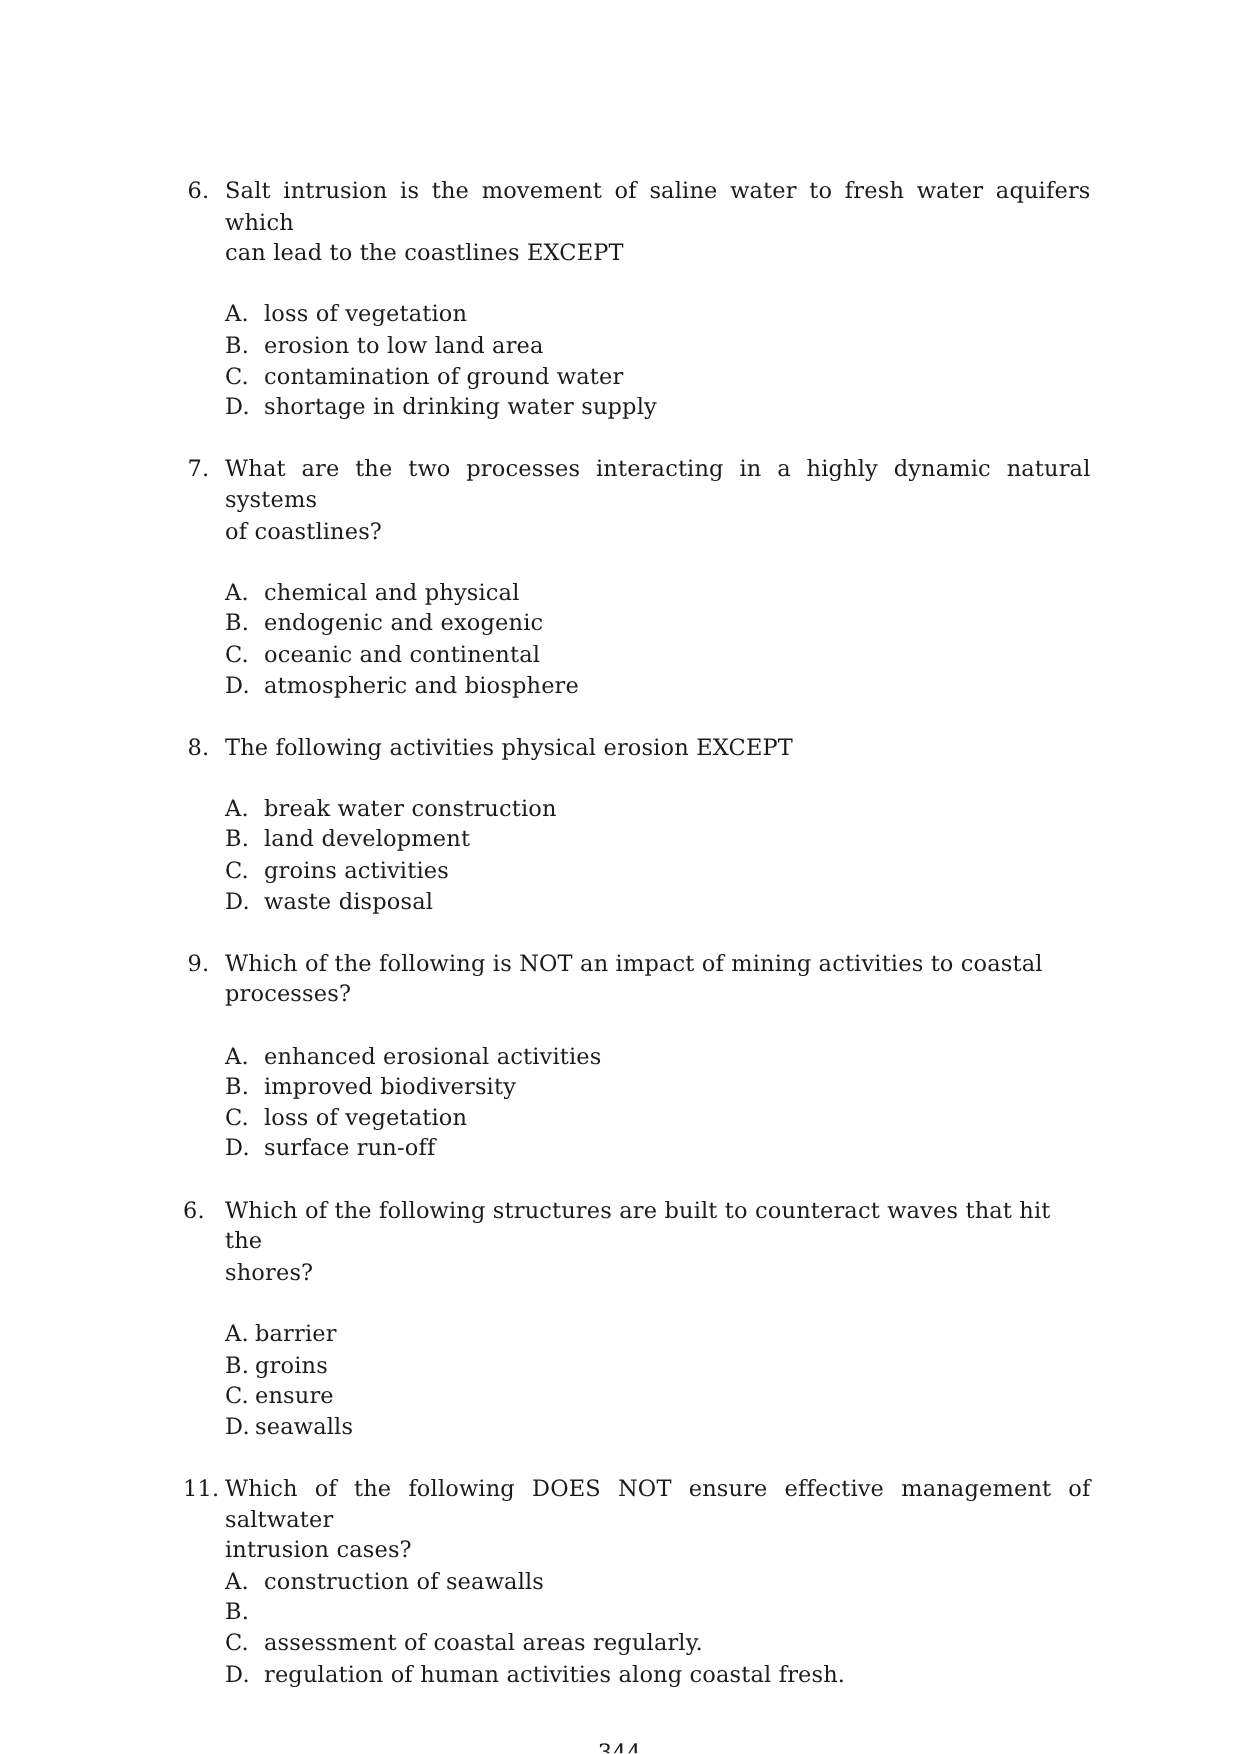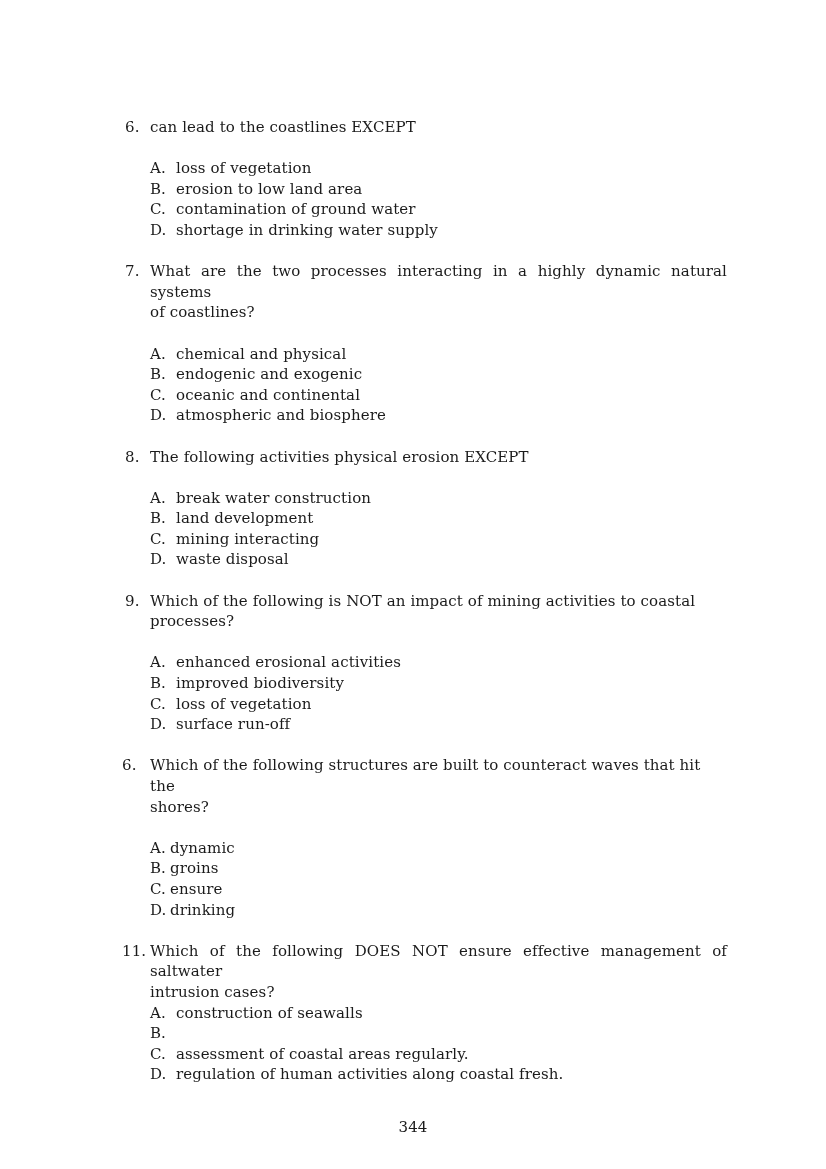--- a/index.html
+++ b/index.html
@@ -43,20 +43,21 @@
 </style>
 </head>
 <body>
 
 <div class="page">
   <div class="content">
 
     <section class="question single">
       <span class="q-num">6.</span>
       <div class="q-text">
+        <div class="q-line stretch">Salt intrusion is the movement of saline water to fresh water aquifers which</div>
         <div class="q-line">can lead to the coastlines EXCEPT</div>
       </div>
       <div class="options">
         <div class="option">
           <span class="opt-letter">A.</span>
           <span class="opt-text">loss of vegetation</span>
         </div>
         <div class="option">
           <span class="opt-letter">B.</span>
           <span class="opt-text">erosion to low land area</span>
@@ -107,21 +108,21 @@
         <div class="option">
           <span class="opt-letter">A.</span>
           <span class="opt-text">break water construction</span>
         </div>
         <div class="option">
           <span class="opt-letter">B.</span>
           <span class="opt-text">land development</span>
         </div>
         <div class="option">
           <span class="opt-letter">C.</span>
-          <span class="opt-text">mining interacting</span>
+          <span class="opt-text">groins activities</span>
         </div>
         <div class="option">
           <span class="opt-letter">D.</span>
           <span class="opt-text">waste disposal</span>
         </div>
       </div>
     </section>
 
     <section class="question single">
       <span class="q-num">9.</span>
@@ -151,33 +152,33 @@
 
     <section class="question tight">
       <span class="q-num">6.</span>
       <div class="q-text">
         <div class="q-line">Which of the following structures are built to counteract waves that hit the</div>
         <div class="q-line">shores?</div>
       </div>
       <div class="options">
         <div class="option">
           <span class="opt-letter">A.</span>
-          <span class="opt-text">dynamic</span>
+          <span class="opt-text">barrier</span>
         </div>
         <div class="option">
           <span class="opt-letter">B.</span>
           <span class="opt-text">groins</span>
         </div>
         <div class="option">
           <span class="opt-letter">C.</span>
           <span class="opt-text">ensure</span>
         </div>
         <div class="option">
           <span class="opt-letter">D.</span>
-          <span class="opt-text">drinking</span>
+          <span class="opt-text">seawalls</span>
         </div>
       </div>
     </section>
 
     <section class="question no-gap">
       <span class="q-num">11.</span>
       <div class="q-text">
         <div class="q-line stretch">Which of the following DOES NOT ensure effective management of saltwater</div>
         <div class="q-line">intrusion cases?</div>
       </div>

